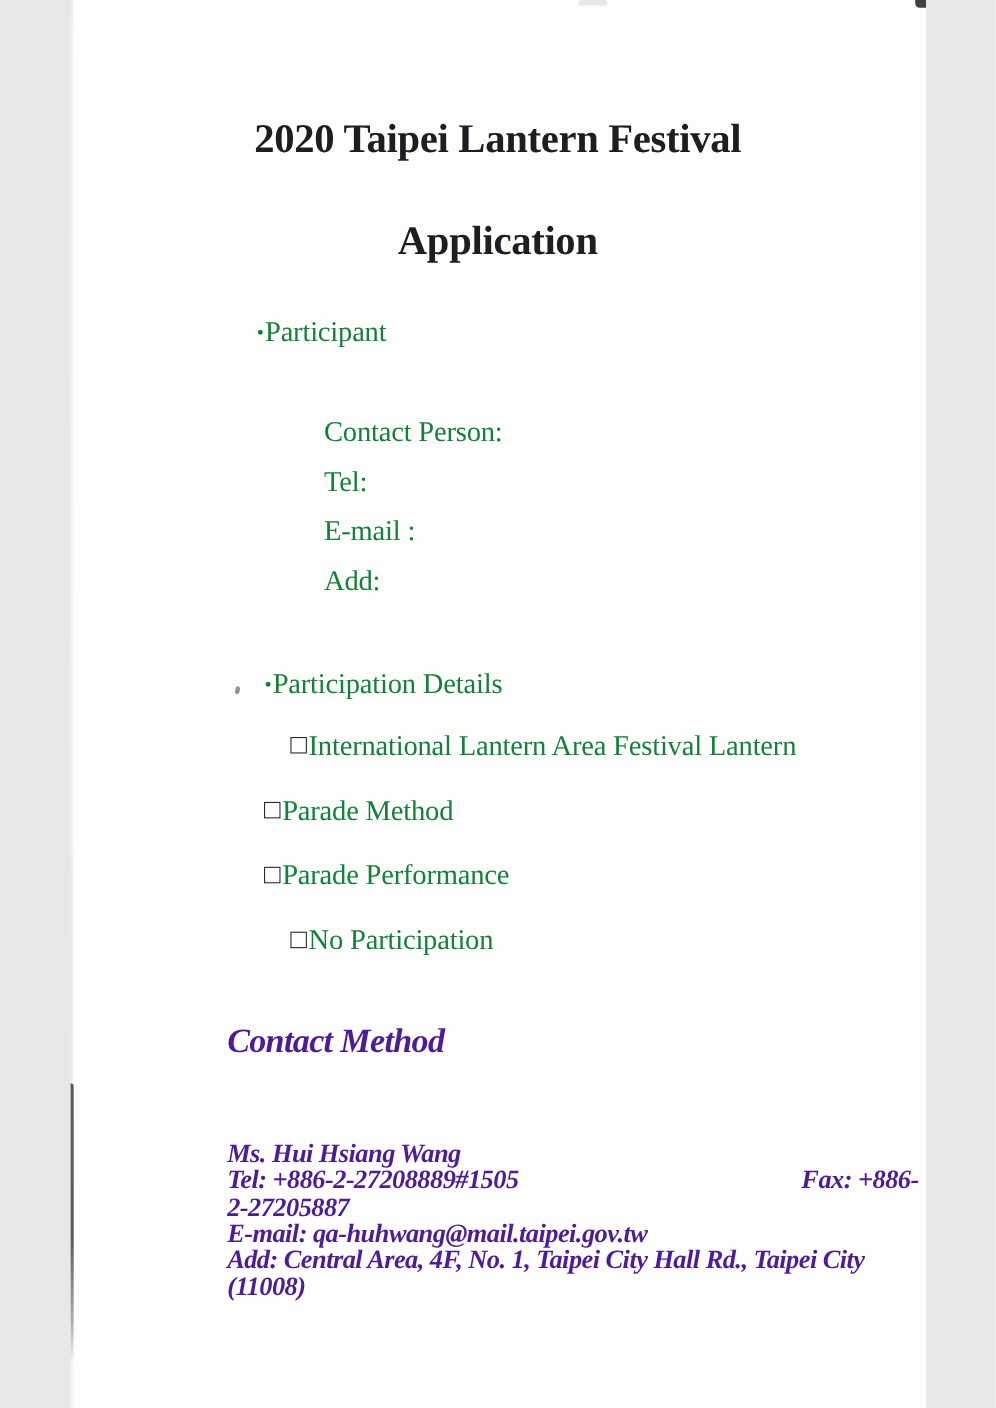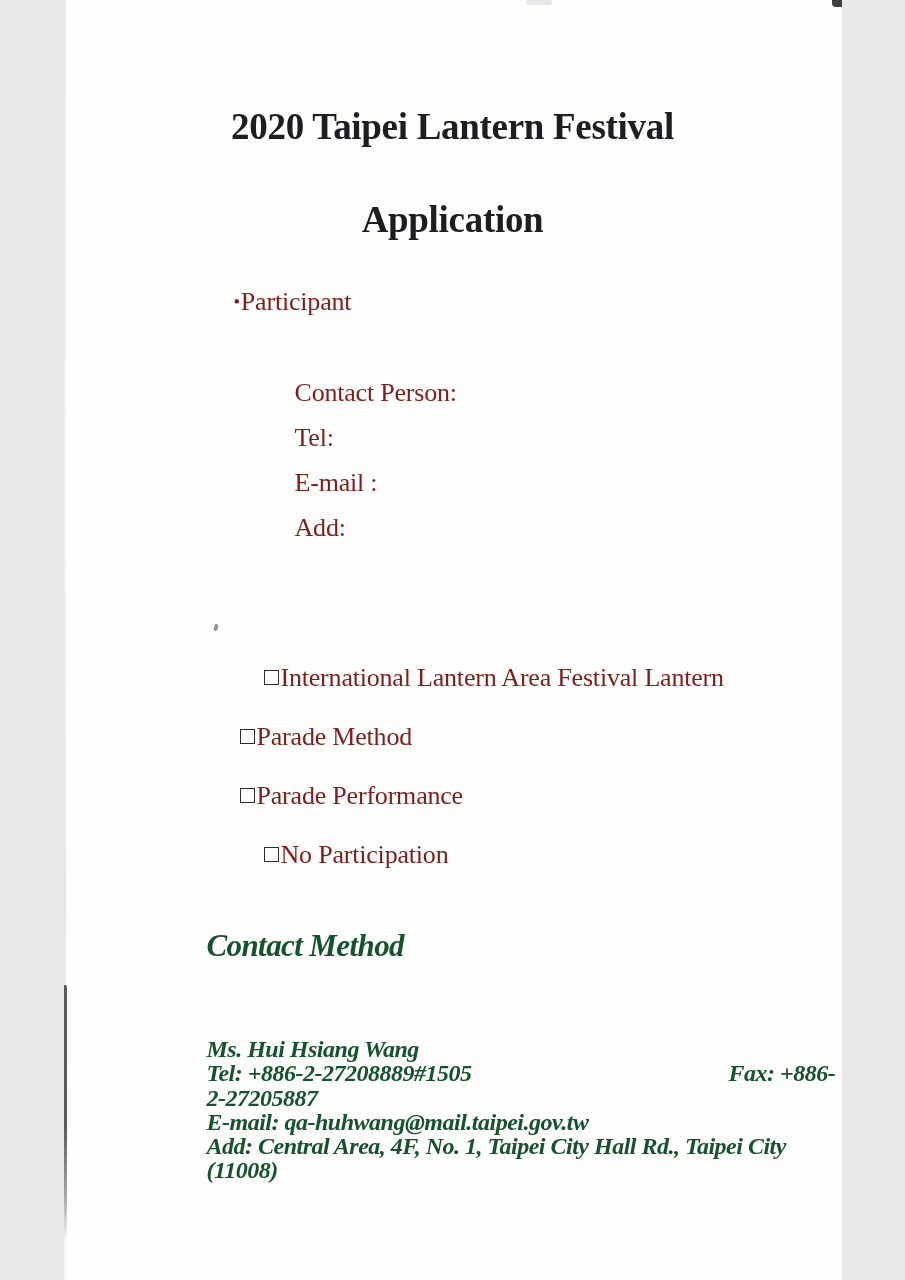--- a/index.html
+++ b/index.html
@@ -75,21 +75,21 @@
     font-weight: bold;
     letter-spacing: -0.3px;
     color: #1d1d22;
     line-height: 1.15;
     white-space: nowrap;
   }
   .body-line {
     position: absolute;
     font-size: 26px;
     letter-spacing: -0.2px;
-    color: #7f1d1d;
+    color: #15803d;
     line-height: 1.15;
     white-space: nowrap;
   }
   .bullet {
     display: inline-block;
     font-size: 0.72em;
     transform: translateY(-2px);
     margin-right: 1px;
   }
   .cb {
@@ -100,21 +100,21 @@
     transform: translateY(-1px);
     background: transparent;
   }
   .script-line {
     position: absolute;
     font-family: "Liberation Serif", "DejaVu Serif", serif;
     font-style: italic;
     font-weight: bold;
     font-size: 24px;
     letter-spacing: -0.5px;
-    color: #14532d;
+    color: #4c1d95;
     line-height: 1.1;
     white-space: nowrap;
   }
   .script-heading {
     font-size: 31px;
     letter-spacing: -0.6px;
   }
   .abs-span {
     position: absolute;
     top: 0;
@@ -137,20 +137,23 @@
 
   <div class="body-line" style="left:170px; top:287px">
     <span class="bullet">•</span><span>Participant</span>
   </div>
 
   <div class="body-line" style="left:231px; top:378px">Contact Person:</div>
   <div class="body-line" style="left:231px; top:423px">Tel:</div>
   <div class="body-line" style="left:231px; top:468px">E-mail :</div>
   <div class="body-line" style="left:231px; top:513px">Add:</div>
 
+  <div class="body-line" style="left:177px; top:607px">
+    <span class="bullet">•</span><span>Participation Details</span>
+  </div>
 
   <div class="body-line" style="left:200px; top:663px">
     <span class="cb"></span><span>International Lantern Area Festival Lantern</span>
   </div>
   <div class="body-line" style="left:176px; top:722px">
     <span class="cb"></span><span>Parade Method</span>
   </div>
   <div class="body-line" style="left:176px; top:781px">
     <span class="cb"></span><span>Parade Performance</span>
   </div>

